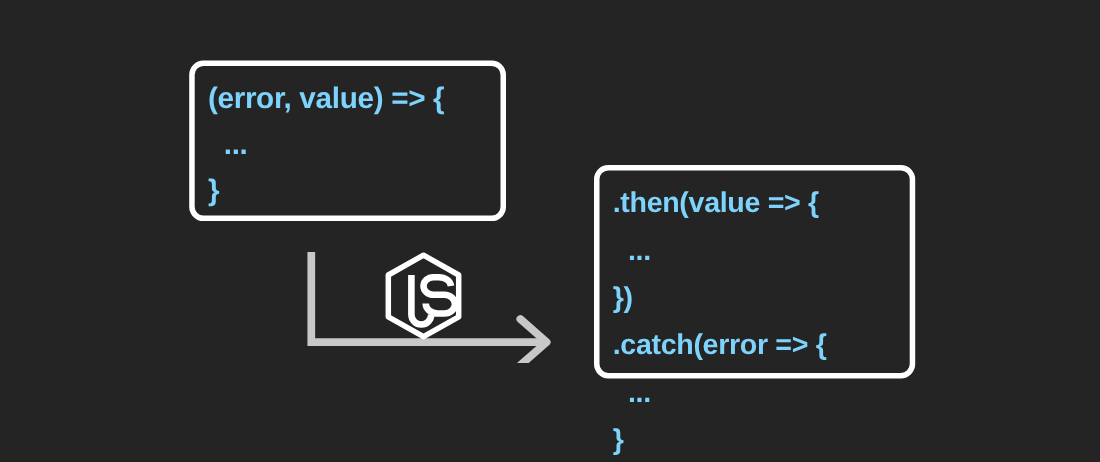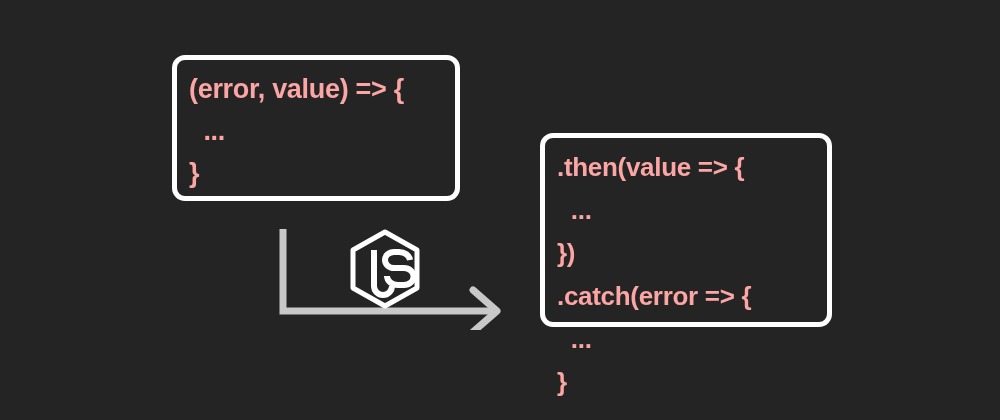--- a/index.html
+++ b/index.html
@@ -29,33 +29,33 @@
     border-radius: 13px;
   }
   #box-callback {
     left: 172px;
     top: 55px;
     width: 288px;
     height: 146px;
   }
   #box-promise {
     left: 540px;
-    top: 133px;
+    top: 150px;
     width: 292px;
     height: 194px;
   }
 
   .code-lines {
     position: absolute;
     left: 12px;
     right: 8px;
     top: 8px;
   }
   .code-line {
-    color: #fca5a5;
+    color: #7dd3fc;
     font-family: "Liberation Sans", sans-serif;
     font-weight: bold;
     font-size: 27px;
     line-height: 42px;
     letter-spacing: -0.3px;
     white-space: pre;
   }
   #box-promise .code-line {
     font-size: 26px;
     line-height: 43px;

